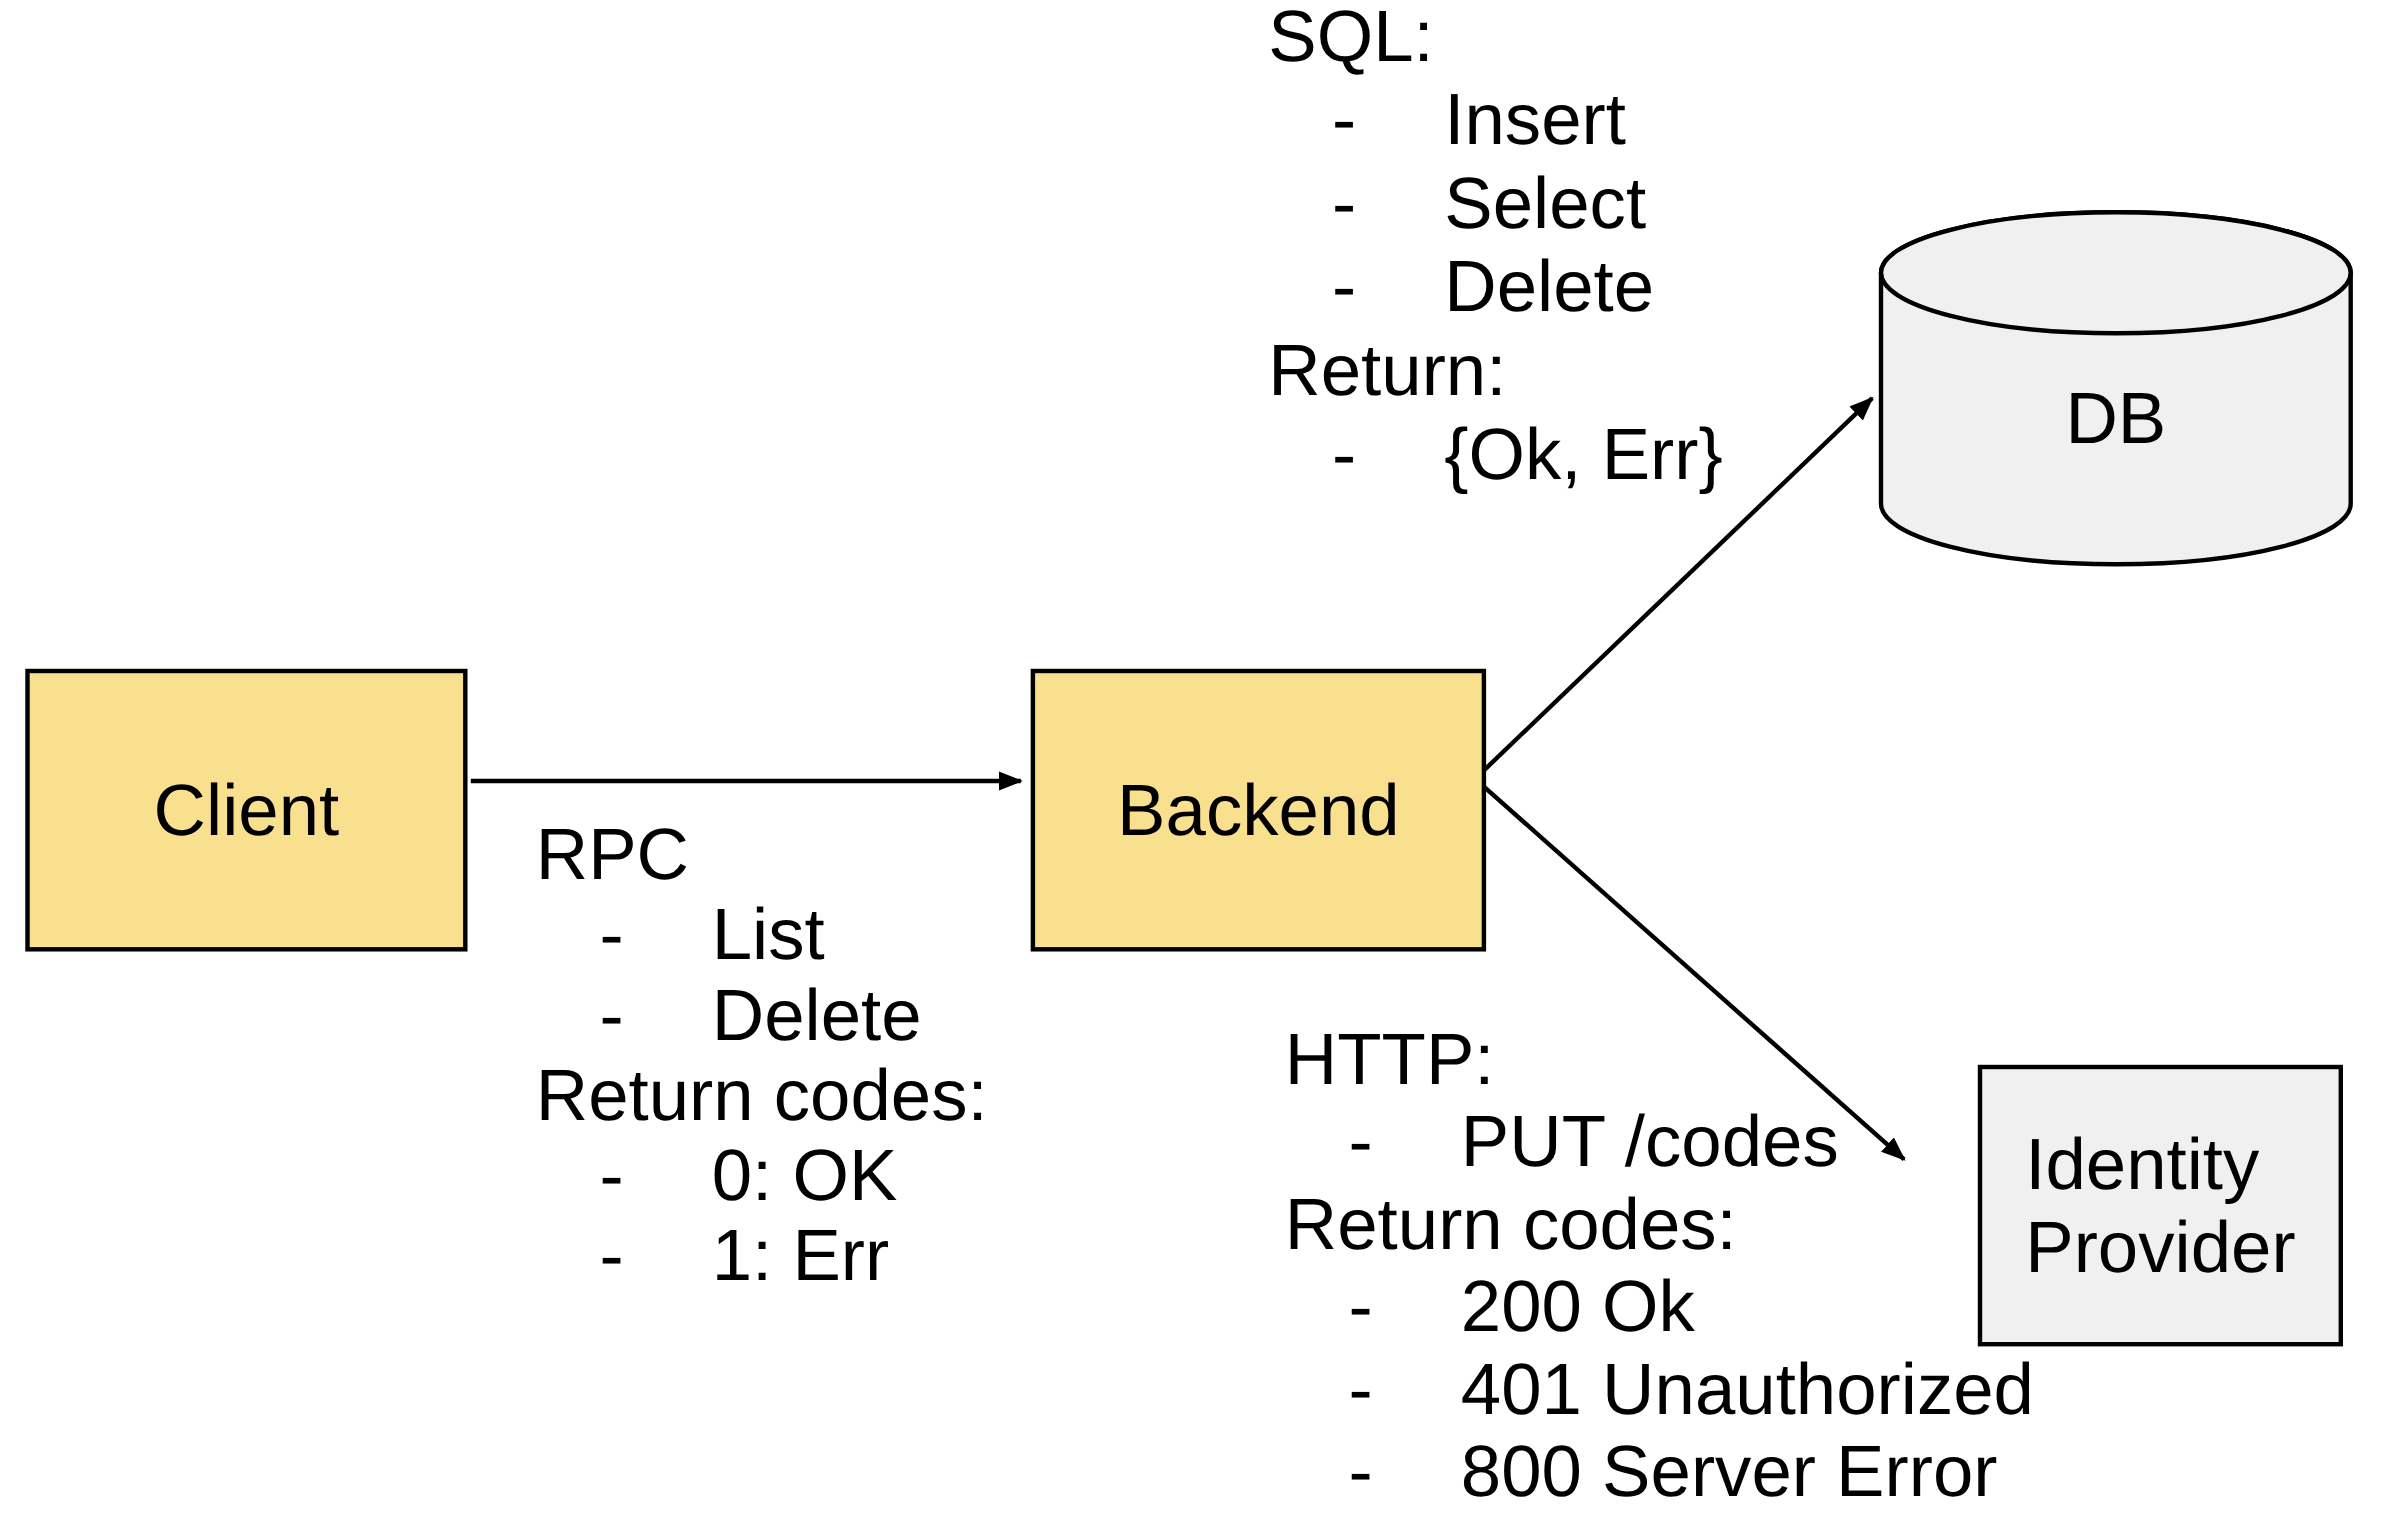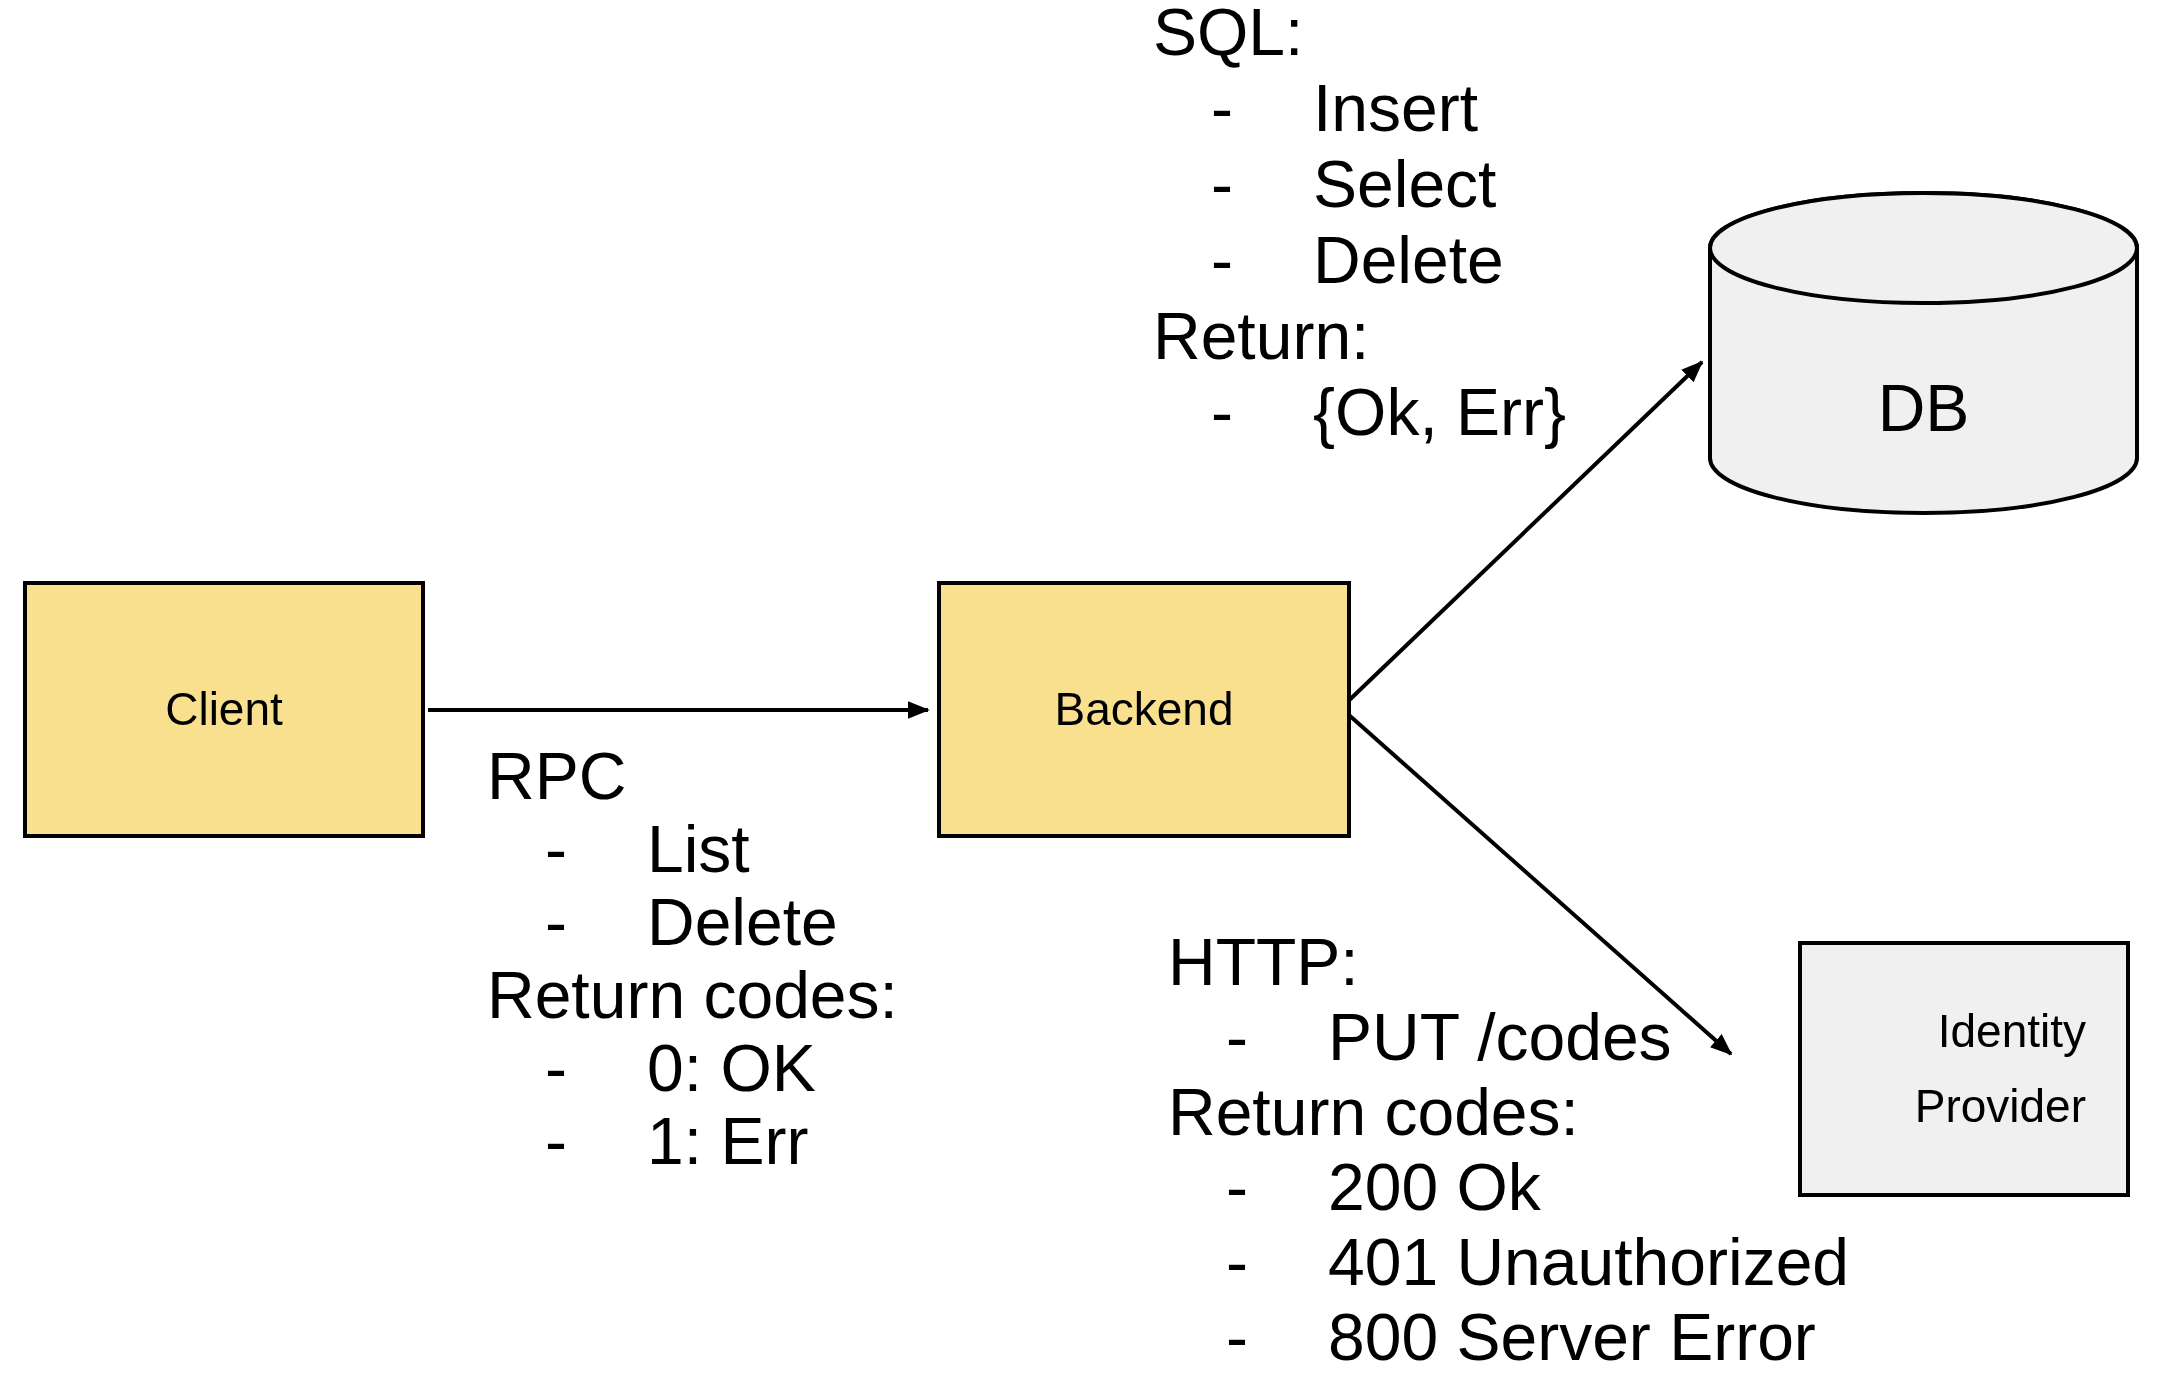--- a/index.html
+++ b/index.html
@@ -23,38 +23,38 @@
     width: 2178px;
     height: 1398px;
   }
   .node {
     position: absolute;
     box-sizing: border-box;
     border: 4px solid var(--stroke, #000);
     display: flex;
     align-items: center;
     justify-content: center;
-    text-align: right;
-    font-size: 46px;
+    text-align: left;
+    font-size: 66px;
     line-height: 75px;
+    margin-top: 27px;
   }
   .node.yellow { background: var(--yellow, #f8e08e); }
   .node.gray   { background: var(--gray, #f0f0f0); }
   #node-client  { left: 23px;   top: 581px; width: 402px; height: 257px; }
   #node-backend { left: 937px;  top: 581px; width: 414px; height: 257px; }
   #node-idp     { left: 1798px; top: 941px; width: 332px; height: 256px; padding: 0 40px; }
   .db-label {
     position: absolute;
     left: 1710px;
     top: 343px;
     width: 427px;
     text-align: center;
     font-size: 66px;
     line-height: 75px;
-    margin-top: 28px;
   }
   .tblock {
     position: absolute;
     font-size: 66px;
     line-height: 75px;
     white-space: nowrap;
   }
   #block-sql  { left: 1153px; top: -6px;  line-height: 76px; }
   #block-rpc  { left: 487px;  top: 740px; line-height: 73px; }
   #block-http { left: 1168px; top: 925px; line-height: 75px; }

